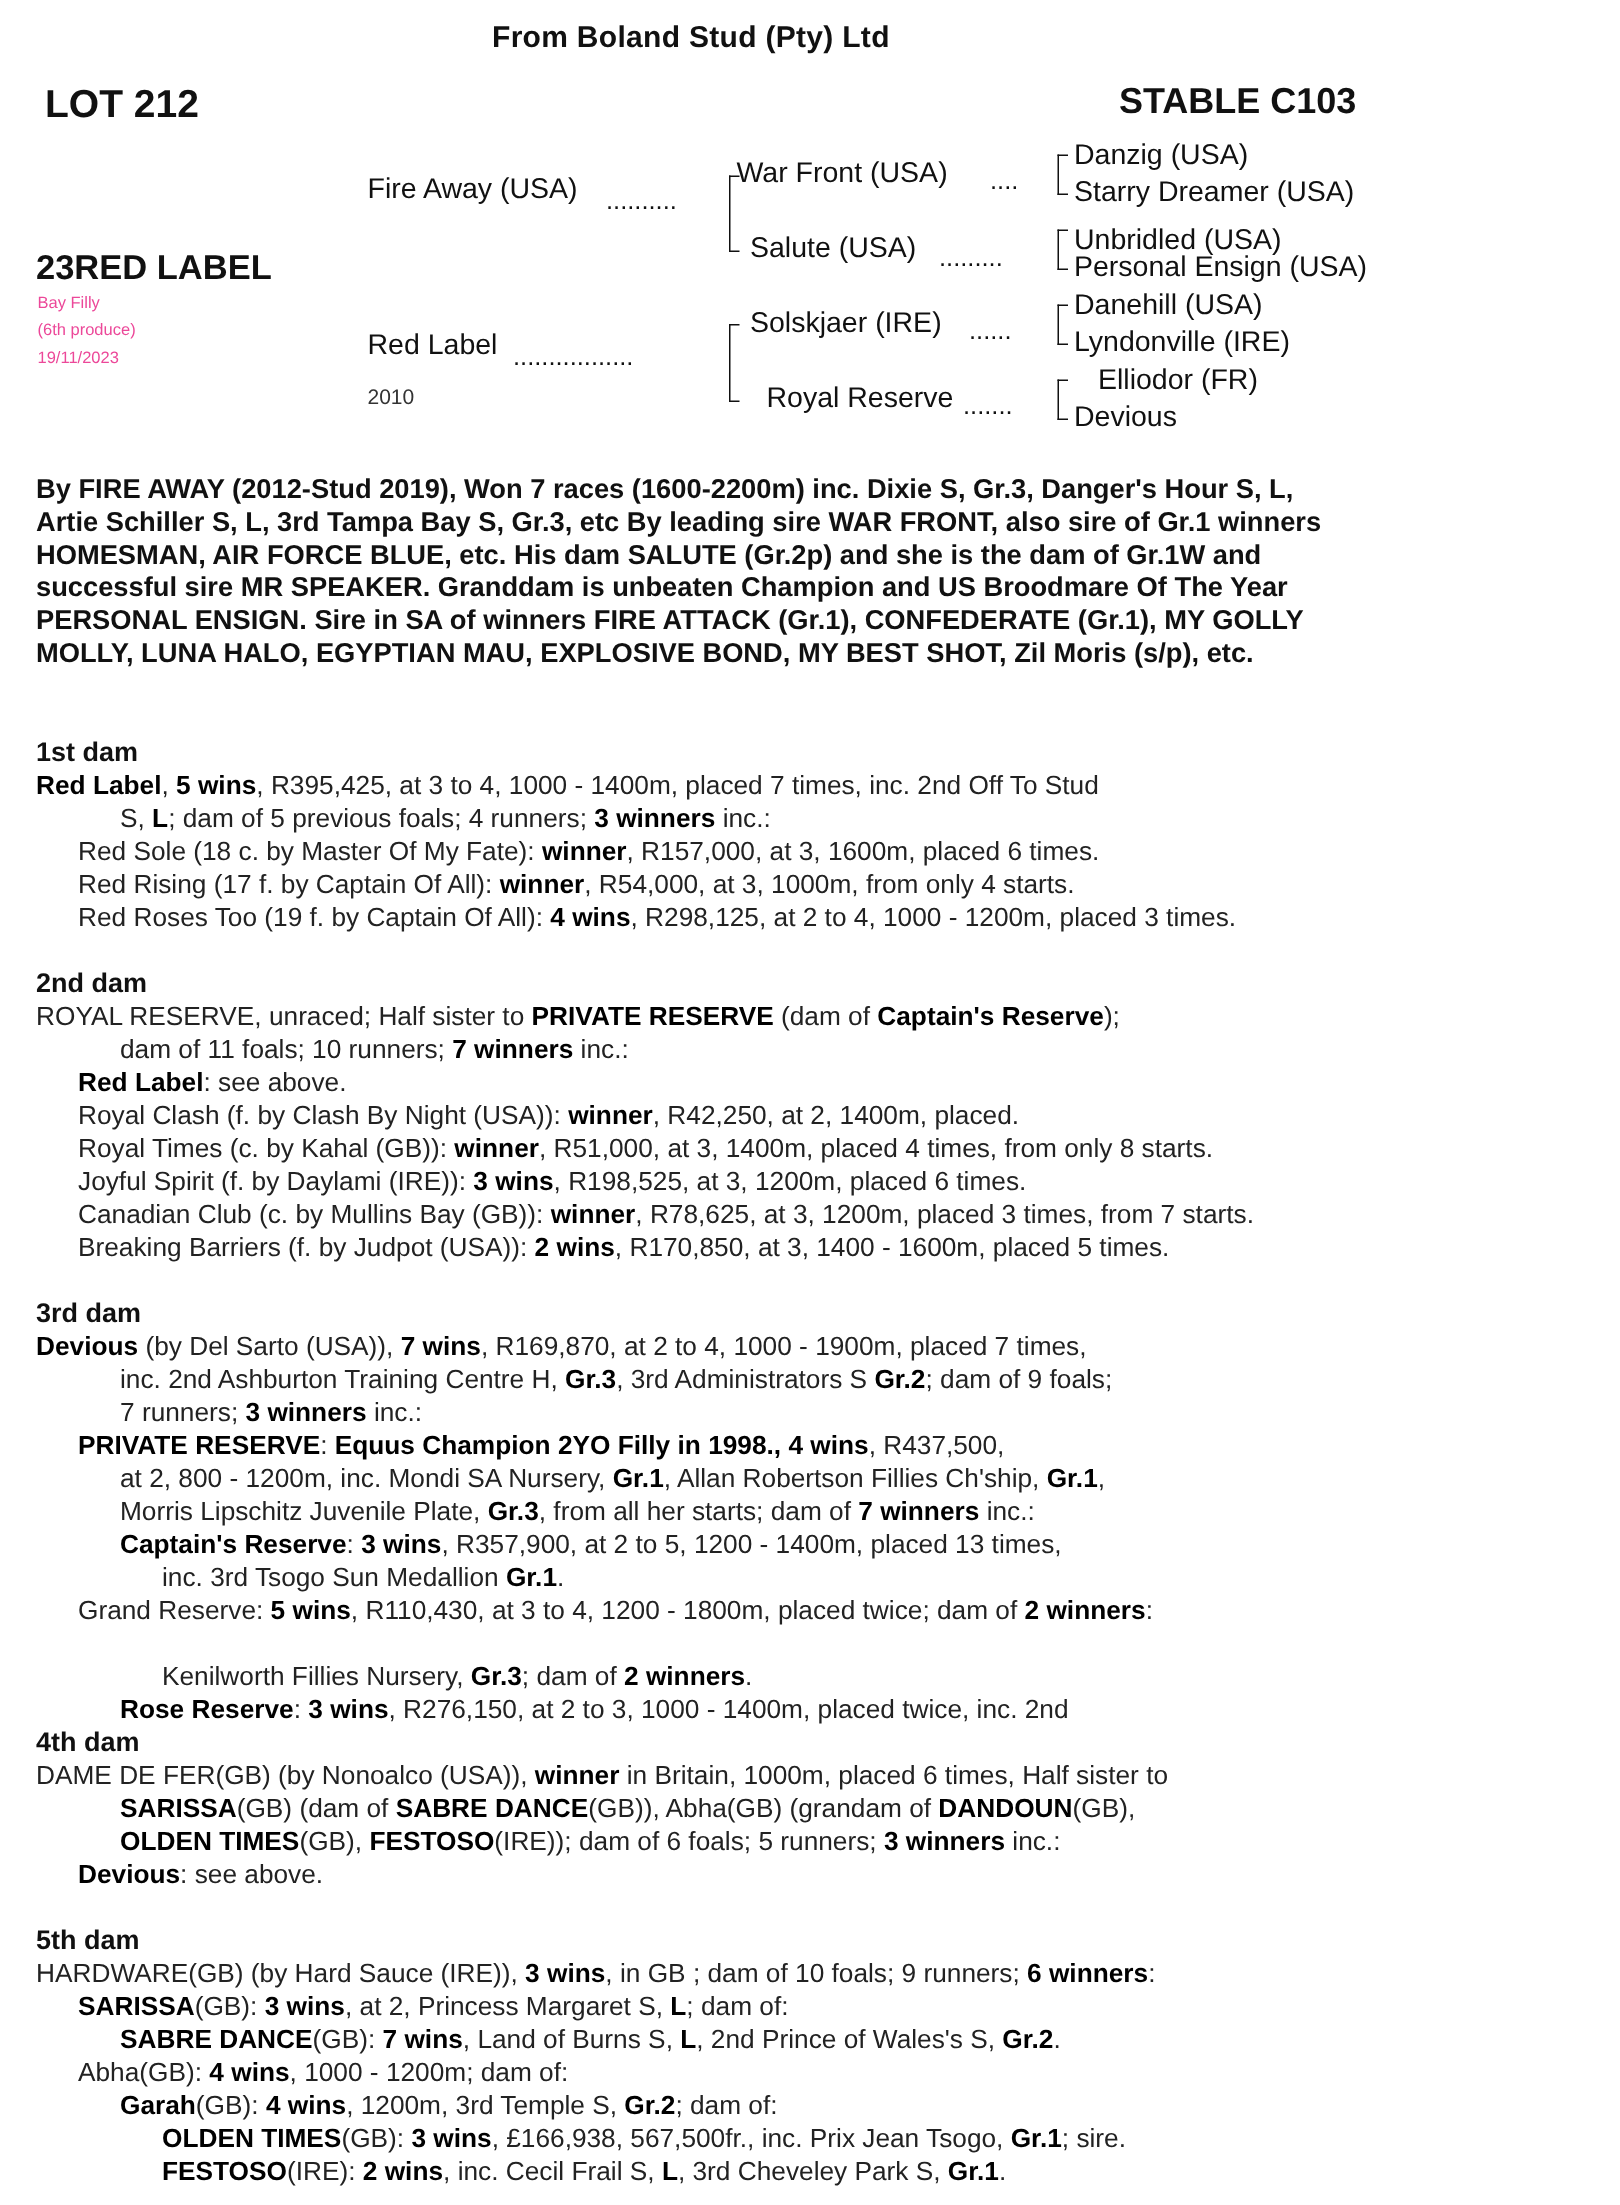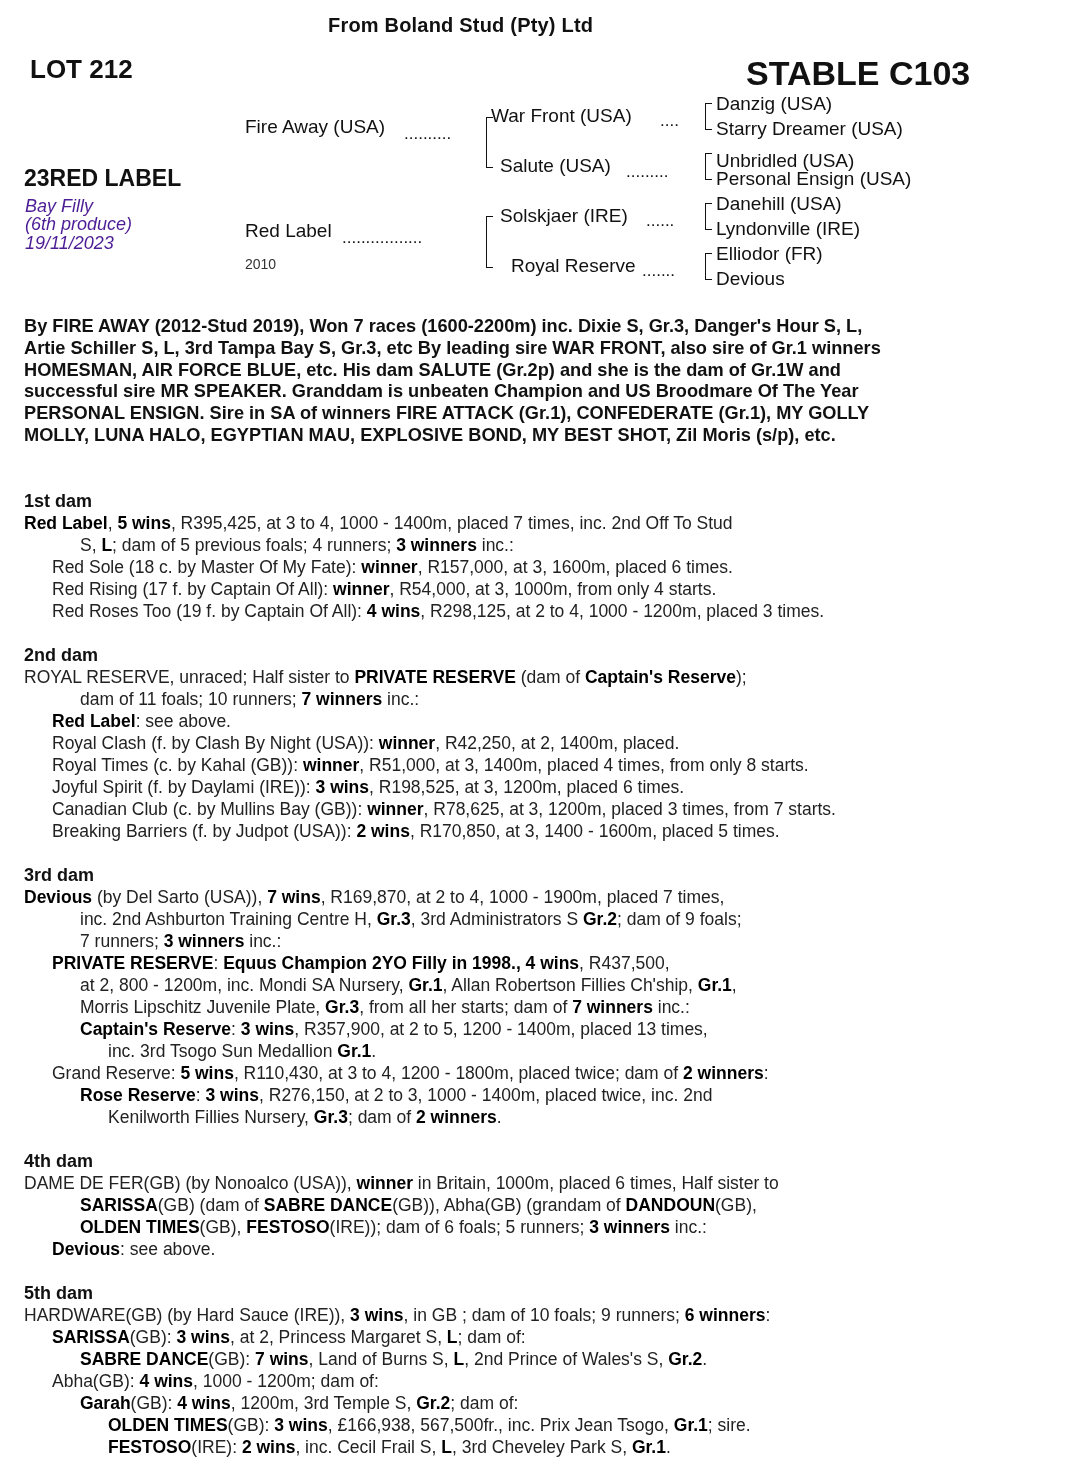--- a/index.html
+++ b/index.html
@@ -1,23 +1,23 @@
 <!DOCTYPE html>
 <html><head>
 <meta charset="utf-8">
 <style>
   html,body{margin:0;padding:0;background:#fff;}
   body{width:1080px;height:1470px;position:relative;overflow:hidden;color:#111;
        font-family:"Liberation Sans","DejaVu Sans",sans-serif;}
   .abs{position:absolute;white-space:nowrap;}
   .hdr-from{left:328px;top:14px;font-size:20px;font-weight:bold;letter-spacing:0.2px;}
   .lot{left:30px;top:54px;font-size:26px;font-weight:bold;}
-  .stable{left:746px;top:54px;font-size:34px;font-weight:bold;}
+  .stable{left:746px;top:54px;font-size:24px;font-weight:bold;}
   .horse-name{left:24px;top:165px;font-size:23px;font-weight:bold;}
-  .small{font-size:18px;color:#4c1d95;font-style:italic;}
+  .small{font-size:11px;color:#ec4899;}
   .ped{font-size:19px;color:#111;}
   .yr{font-size:14px;color:#333;}
   .dots{font-size:17px;color:#111;letter-spacing:0px;}
   .br{position:absolute;border-left:1.5px solid #111;border-top:1.5px solid #111;border-bottom:1.5px solid #111;width:6px;}
   .para{position:absolute;left:24px;top:316px;width:1050px;font-size:18.2px;font-weight:bold;line-height:21.8px;}
   .para .ln{display:block;white-space:nowrap;}
   .sec-title{position:absolute;left:24px;font-size:18px;font-weight:bold;}
   .line{position:absolute;white-space:nowrap;font-size:17.5px;line-height:22px;color:#222;}
   .b{font-weight:bold;color:#000;}
 </style>
@@ -56,21 +56,21 @@
   <div class="br" style="left:705px;top:153px;height:25px;"></div>
   <div class="br" style="left:705px;top:203px;height:25px;"></div>
   <div class="br" style="left:705px;top:253px;height:25px;"></div>
 
   <div class="abs ped" style="left:716px;top:93px;">Danzig (USA)</div>
   <div class="abs ped" style="left:716px;top:118px;">Starry Dreamer (USA)</div>
   <div class="abs ped" style="left:716px;top:150px;">Unbridled (USA)</div>
   <div class="abs ped" style="left:716px;top:168px;">Personal Ensign (USA)</div>
   <div class="abs ped" style="left:716px;top:193px;">Danehill (USA)</div>
   <div class="abs ped" style="left:716px;top:218px;">Lyndonville (IRE)</div>
-  <div class="abs ped" style="left:716px;top:243px;">Elliodor (FR)</div>
+  <div class="abs ped" style="left:732px;top:243px;">Elliodor (FR)</div>
   <div class="abs ped" style="left:716px;top:268px;">Devious</div>
 </div>
 
 <div class="para">
   <span class="ln"> By FIRE AWAY (2012-Stud 2019), Won 7 races (1600-2200m) inc. Dixie S, Gr.3, Danger's Hour S, L,</span>
   <span class="ln">Artie Schiller S, L, 3rd Tampa Bay S, Gr.3, etc  By leading sire WAR FRONT, also sire of Gr.1 winners</span>
   <span class="ln">HOMESMAN, AIR FORCE BLUE, etc. His dam SALUTE (Gr.2p) and she is the dam of Gr.1W and</span>
   <span class="ln">successful sire MR SPEAKER. Granddam is unbeaten Champion and US Broodmare Of The Year</span>
   <span class="ln">PERSONAL ENSIGN. Sire in SA of winners FIRE ATTACK (Gr.1), CONFEDERATE (Gr.1), MY GOLLY</span>
   <span class="ln">MOLLY, LUNA HALO, EGYPTIAN MAU, EXPLOSIVE BOND, MY BEST SHOT, Zil Moris (s/p), etc.</span>
@@ -95,21 +95,21 @@
     <div class="sec-title" style="top: 865px;">3rd dam</div>
     <div class="line" style="left: 24px; top: 886px;"><span class="b">Devious</span><span> (by Del Sarto (USA)), </span><span class="b">7 wins</span><span>, R169,870, at 2 to 4, 1000 - 1900m, placed 7 times,</span></div>
     <div class="line" style="left: 80px; top: 908px;"><span>inc. 2nd Ashburton Training Centre H, </span><span class="b">Gr.3</span><span>, 3rd Administrators S </span><span class="b">Gr.2</span><span>; dam of 9 foals;</span></div>
     <div class="line" style="left: 80px; top: 930px;"><span>7 runners; </span><span class="b">3 winners</span><span> inc.:</span></div>
     <div class="line" style="left: 52px; top: 952px;"><span class="b">PRIVATE RESERVE</span><span>: </span><span class="b">Equus Champion 2YO Filly in 1998., 4 wins</span><span>, R437,500,</span></div>
     <div class="line" style="left: 80px; top: 974px;"><span>at 2, 800 - 1200m, inc. Mondi SA Nursery, </span><span class="b">Gr.1</span><span>, Allan Robertson Fillies Ch'ship, </span><span class="b">Gr.1</span><span>,</span></div>
     <div class="line" style="left: 80px; top: 996px;"><span>Morris Lipschitz Juvenile Plate, </span><span class="b">Gr.3</span><span>, from all her starts; dam of </span><span class="b">7 winners</span><span> inc.:</span></div>
     <div class="line" style="left: 80px; top: 1018px;"><span class="b">Captain's Reserve</span><span>: </span><span class="b">3 wins</span><span>, R357,900, at 2 to 5, 1200 - 1400m, placed 13 times,</span></div>
     <div class="line" style="left: 108px; top: 1040px;"><span>inc. 3rd Tsogo Sun Medallion </span><span class="b">Gr.1</span><span>.</span></div>
     <div class="line" style="left: 52px; top: 1062px;"><span>Grand Reserve: </span><span class="b">5 wins</span><span>, R110,430, at 3 to 4, 1200 - 1800m, placed twice; dam of </span><span class="b">2 winners</span><span>:</span></div>
-    <div class="line" style="left: 80px; top: 1084px;"><span class="b">Rose Reserve</span><span>: </span><span class="b">3 wins</span><span>, R276,150, at 2 to 3, 1000 - 1400m, placed twice, inc. 2nd</span></div>
+    <div class="line" style="left: 80px; top: 1128px;"><span class="b">Rose Reserve</span><span>: </span><span class="b">3 wins</span><span>, R276,150, at 2 to 3, 1000 - 1400m, placed twice, inc. 2nd</span></div>
     <div class="line" style="left: 108px; top: 1106px;"><span>Kenilworth Fillies Nursery, </span><span class="b">Gr.3</span><span>; dam of </span><span class="b">2 winners</span><span>.</span></div>
     <div class="sec-title" style="top: 1151px;">4th dam</div>
     <div class="line" style="left: 24px; top: 1172px;"><span>DAME DE FER(GB) (by Nonoalco (USA)), </span><span class="b">winner</span><span> in Britain, 1000m, placed 6 times, Half sister to</span></div>
     <div class="line" style="left: 80px; top: 1194px;"><span class="b">SARISSA</span><span>(GB) (dam of </span><span class="b">SABRE DANCE</span><span>(GB)), Abha(GB) (grandam of </span><span class="b">DANDOUN</span><span>(GB),</span></div>
     <div class="line" style="left: 80px; top: 1216px;"><span class="b">OLDEN TIMES</span><span>(GB), </span><span class="b">FESTOSO</span><span>(IRE)); dam of 6 foals; 5 runners; </span><span class="b">3 winners</span><span> inc.:</span></div>
     <div class="line" style="left: 52px; top: 1238px;"><span class="b">Devious</span><span>: see above.</span></div>
     <div class="sec-title" style="top: 1283px;">5th dam</div>
     <div class="line" style="left: 24px; top: 1304px;"><span>HARDWARE(GB) (by Hard Sauce (IRE)), </span><span class="b">3 wins</span><span>, in GB ; dam of 10 foals; 9 runners; </span><span class="b">6 winners</span><span>:</span></div>
     <div class="line" style="left: 52px; top: 1326px; text-align: center;"><span class="b">SARISSA</span><span>(GB): </span><span class="b">3 wins</span><span>, at 2, Princess Margaret S, </span><span class="b">L</span><span>; dam of:</span></div>
     <div class="line" style="left: 80px; top: 1348px;"><span class="b">SABRE DANCE</span><span>(GB): </span><span class="b">7 wins</span><span>, Land of Burns S, </span><span class="b">L</span><span>, 2nd Prince of Wales's S, </span><span class="b">Gr.2</span><span>.</span></div>

